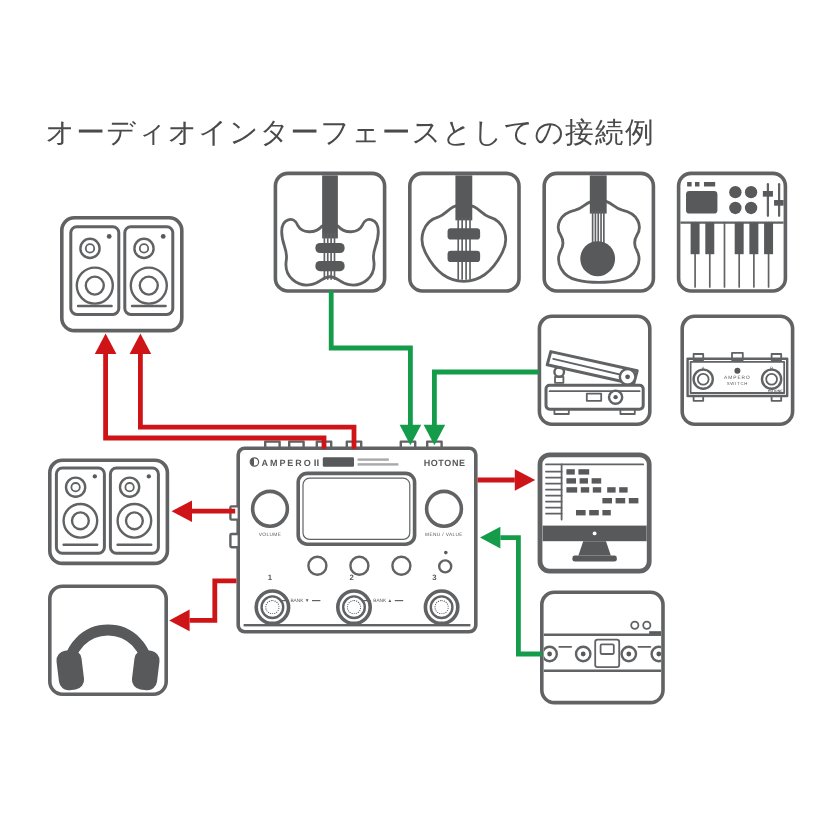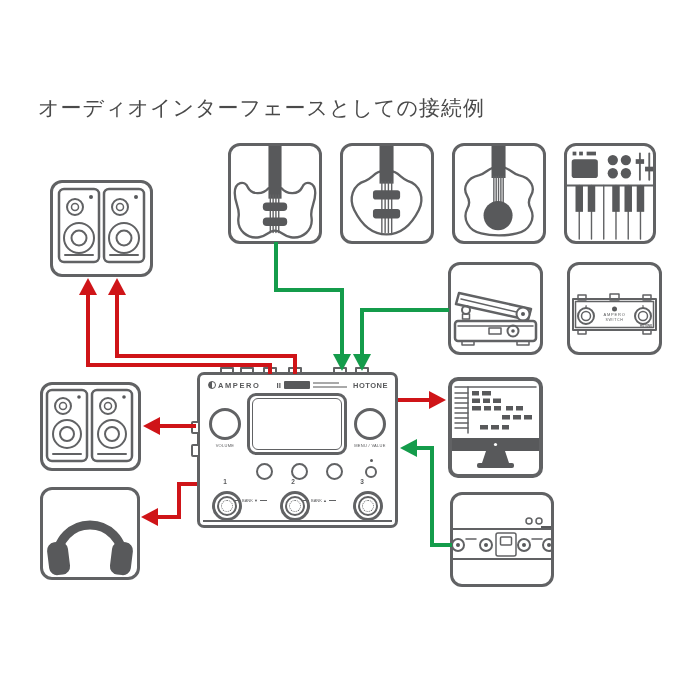--- a/index.html
+++ b/index.html
@@ -1,18 +1,18 @@
 <!DOCTYPE html>
 <html style="--outline: #616264; --fill: #58595b; --red: #cf1418; --green: #149c4b;"><head>
 <meta charset="utf-8">
 <style>
   html,body{margin:0;padding:0;background:#fff;}
   #canvas{position:relative;width:700px;height:700px;background:#ffffff;overflow:hidden;
           font-family:"Liberation Sans",sans-serif;color:#4a4a4a;}
-  .title{position:absolute;left:38px;top:94px;font-size:21px;letter-spacing:1px;color:#4a4a4a;}
+  .title{position:absolute;left:38px;top:94px;font-size:24px;letter-spacing:1px;color:#4a4a4a;}
 
   .node{position:absolute;border:3px solid var(--outline);border-radius:12px;background:#fff;box-sizing:border-box;}
   .node svg{width:100%;height:100%;display:block;}
 
   
   #spk-top{left:50px;top:180px;width:103px;height:97px;}
   #guitar{left:228px;top:143px;width:94px;height:101px;}
   #bass{left:340px;top:143px;width:94px;height:101px;}
   #acoustic{left:452px;top:143px;width:94px;height:101px;}
   #keys{left:564px;top:143px;width:92px;height:101px;}
@@ -29,21 +29,21 @@
   .f{fill:var(--fill);stroke:none;}
   .tx{fill:var(--fill);font-family:"Liberation Sans",sans-serif;}
 
   
   #device{position:absolute;left:197px;top:372px;width:201px;height:156px;border:3px solid var(--outline);
           border-radius:7px;background:#fff;box-sizing:border-box;}
   #device .logo-row{position:absolute;left:8px;right:7px;top:4px;height:12px;display:flex;align-items:center;}
   .brand-mark{width:8px;height:8px;border:1.6px solid var(--fill);border-radius:50%;box-sizing:border-box;margin-right:2px;
               background:linear-gradient(90deg,var(--fill) 50%,#fff 50%);}
   .brand-name{font-size:7.5px;font-weight:bold;letter-spacing:1.6px;color:var(--fill);}
-  .brand-model{font-size:8px;font-weight:bold;color:var(--fill);margin-left:16px;}
+  .brand-model{font-size:8px;font-weight:bold;color:var(--fill);margin-left:1px;}
   .model-badge{width:26px;height:8px;background:var(--fill);border-radius:1px;margin-left:3px;}
   .spec-text{margin-left:3px;display:flex;flex-direction:column;gap:1.5px;}
   .spec-text i{display:block;height:2px;background:#a9a9a9;}
   .spec-text i:nth-child(1){width:26px;} .spec-text i:nth-child(2){width:34px;}
   .maker-logo{margin-left:auto;font-size:7.5px;font-weight:bold;letter-spacing:0.5px;color:var(--fill);}
 
   .screen{position:absolute;left:47px;top:18px;width:100px;height:62px;border:3px solid var(--outline);border-radius:9px;box-sizing:border-box;}
   .screen i{position:absolute;inset:2px;border:1.5px solid var(--outline);border-radius:6px;display:block;}
 
   .knob{position:absolute;width:32px;height:32px;border:3px solid var(--outline);border-radius:50%;box-sizing:border-box;}

